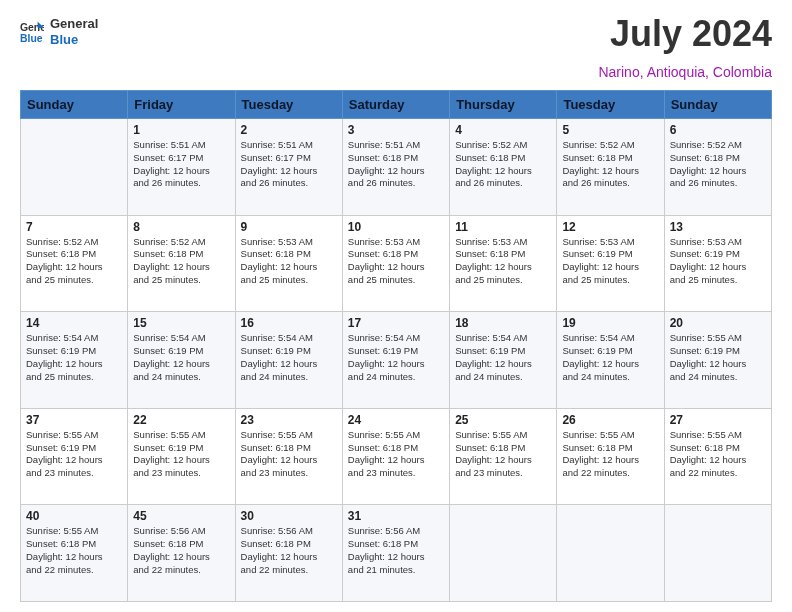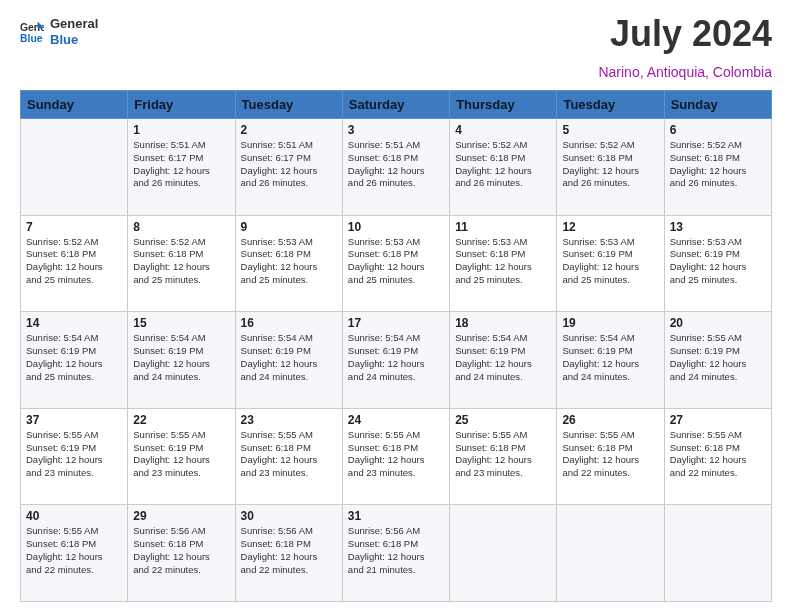--- a/index.html
+++ b/index.html
@@ -327,21 +327,21 @@
         </tr>
         <tr>
           <td>
             <span class="day-num">40</span>
             <div class="day-info">Sunrise: 5:55 AM</div>
             <div class="day-info">Sunset: 6:18 PM</div>
             <div class="day-info">Daylight: 12 hours</div>
             <div class="day-info">and 22 minutes.</div>
           </td>
           <td>
-            <span class="day-num">29</span>
+            <span class="day-num">45</span>
             <div class="day-info">Sunrise: 5:56 AM</div>
             <div class="day-info">Sunset: 6:18 PM</div>
             <div class="day-info">Daylight: 12 hours</div>
             <div class="day-info">and 22 minutes.</div>
           </td>
           <td>
             <span class="day-num">30</span>
             <div class="day-info">Sunrise: 5:56 AM</div>
             <div class="day-info">Sunset: 6:18 PM</div>
             <div class="day-info">Daylight: 12 hours</div>

